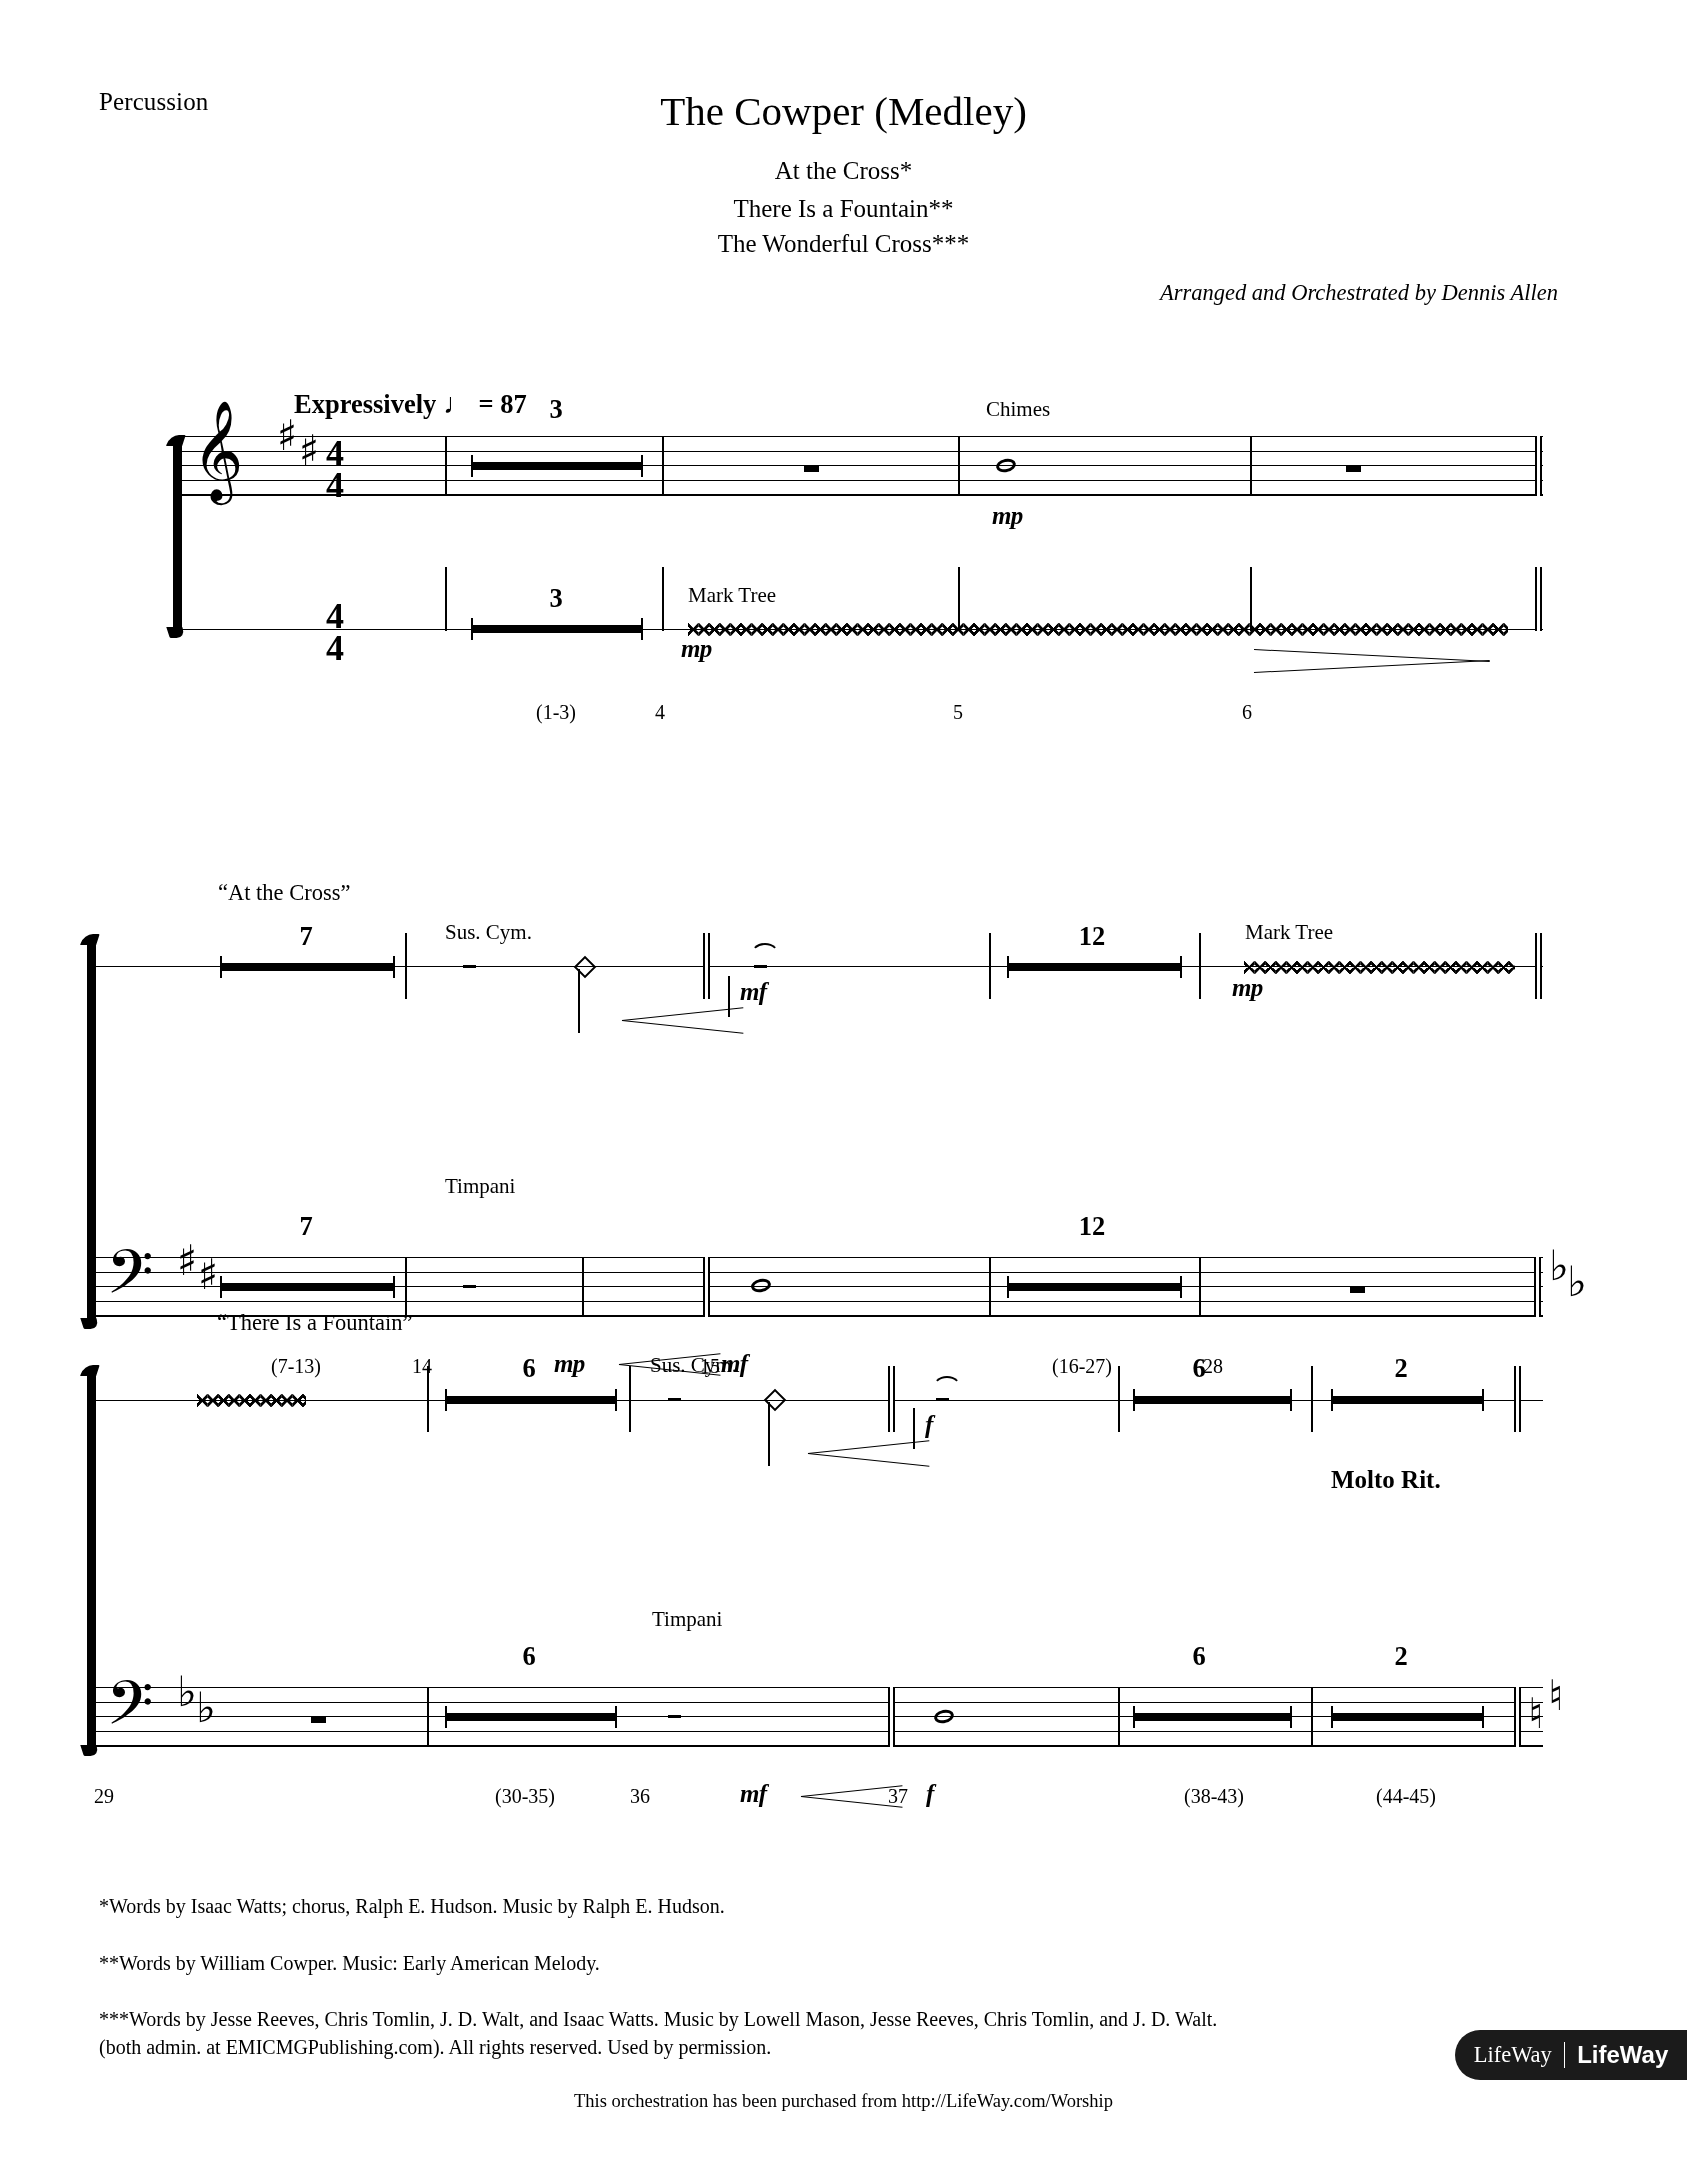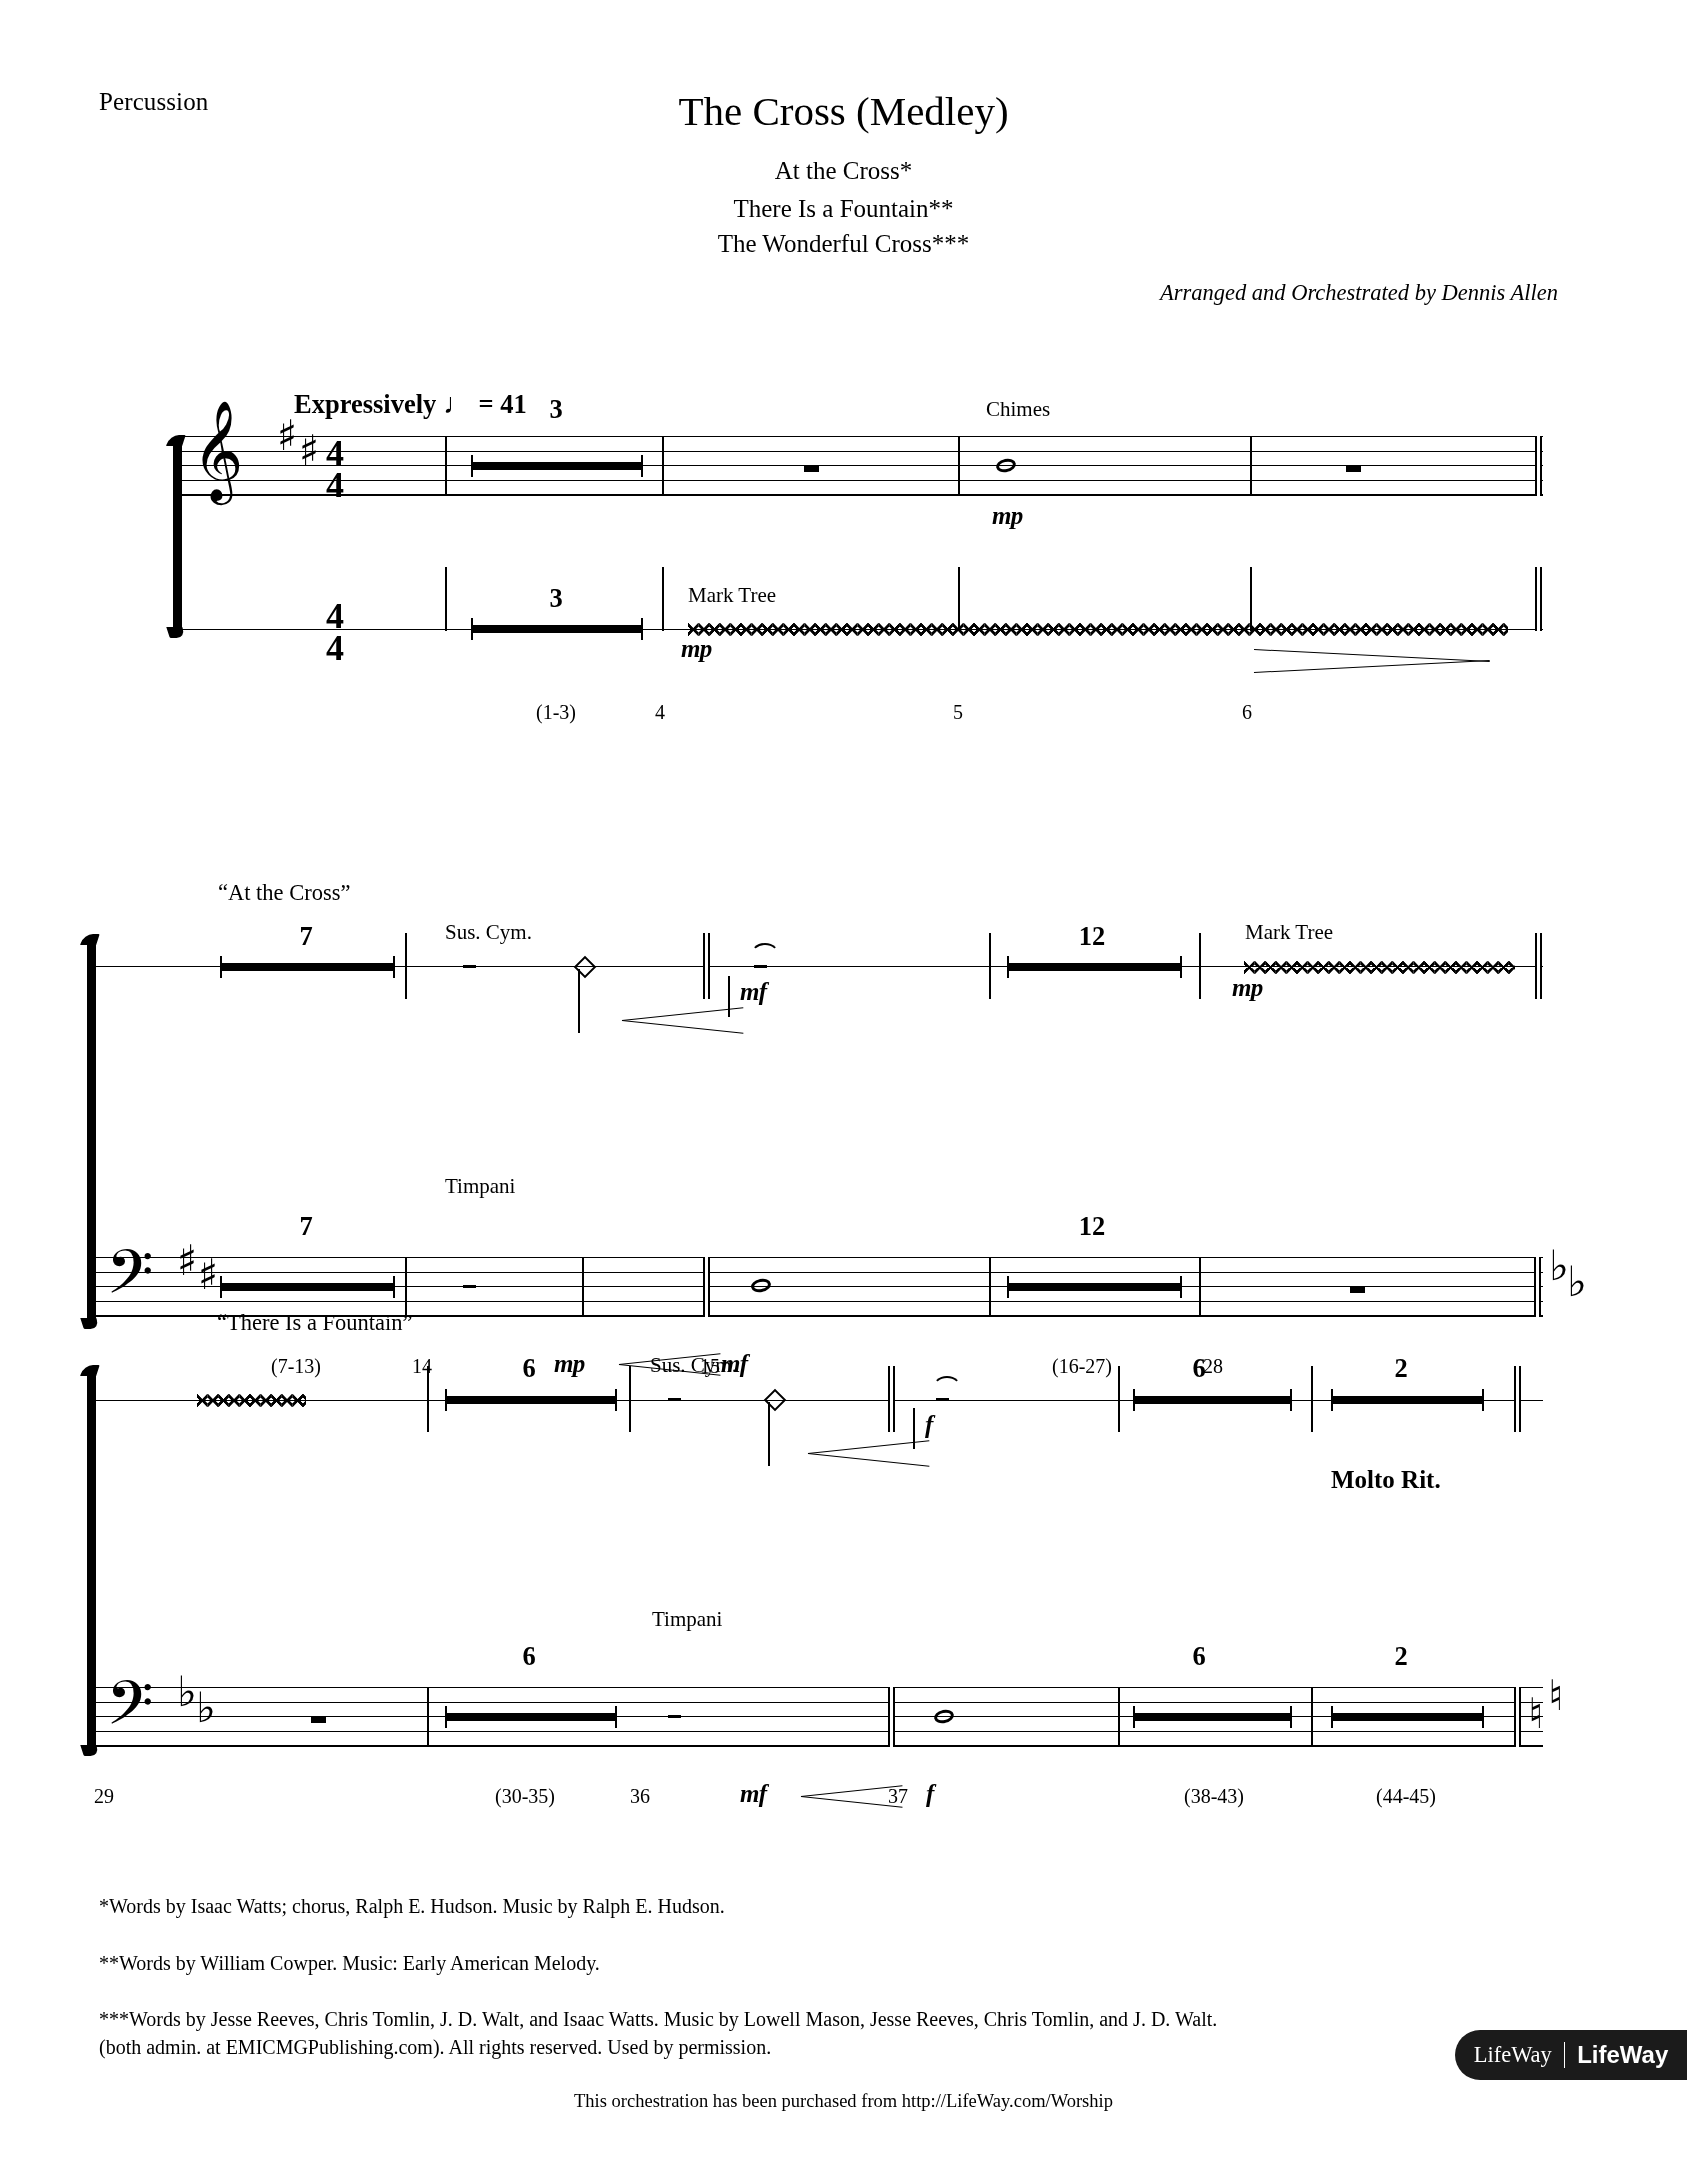--- a/index.html
+++ b/index.html
@@ -264,36 +264,36 @@
     padding-left: 12px;
   }
 </style>
 </head>
 <body>
 
 <div class="page">
 
   <div class="abs" id="instrument-label">Percussion</div>
 
-  <div class="abs" id="song-title">The Cross (Medley)</div>
+  <div class="abs" id="song-title">The Cowper (Medley)</div>
 
 
   <div class="abs subtitle-line" id="subtitle-0">At the Cross*</div>
   <div class="abs subtitle-line" id="subtitle-1">There Is a Fountain**</div>
   <div class="abs subtitle-line" id="subtitle-2">The Wonderful Cross***</div>
 
   <div class="abs" id="arranger">Arranged and Orchestrated by Dennis Allen</div>
 
   <div class="system" style="left:0; top:370px; width:1687px; height:331px;">
 
     <div class="tempo-mark" style="left:294px; top:16.5px;">
       <span>Expressively</span>
       <span style="font-size:29px;">♩</span>
       <span>=</span>
-      <span>41</span>
+      <span>87</span>
     </div>
 
     <div class="bracket" style="left:173px; top:70px; height:192px;"></div>
 
     <div class="staff5" style="left:180px; top:66px; width:1363px;"></div>
     <div class="clef-treble" style="left:192px; top:37px;">𝄞</div>
     <div class="acc" style="left:277px; top:45px;">♯</div>
     <div class="acc" style="left:299px; top:60px;">♯</div>
     <div class="timesig" style="left:319px; top:67px; width:32px;">4<br>4</div>
 

